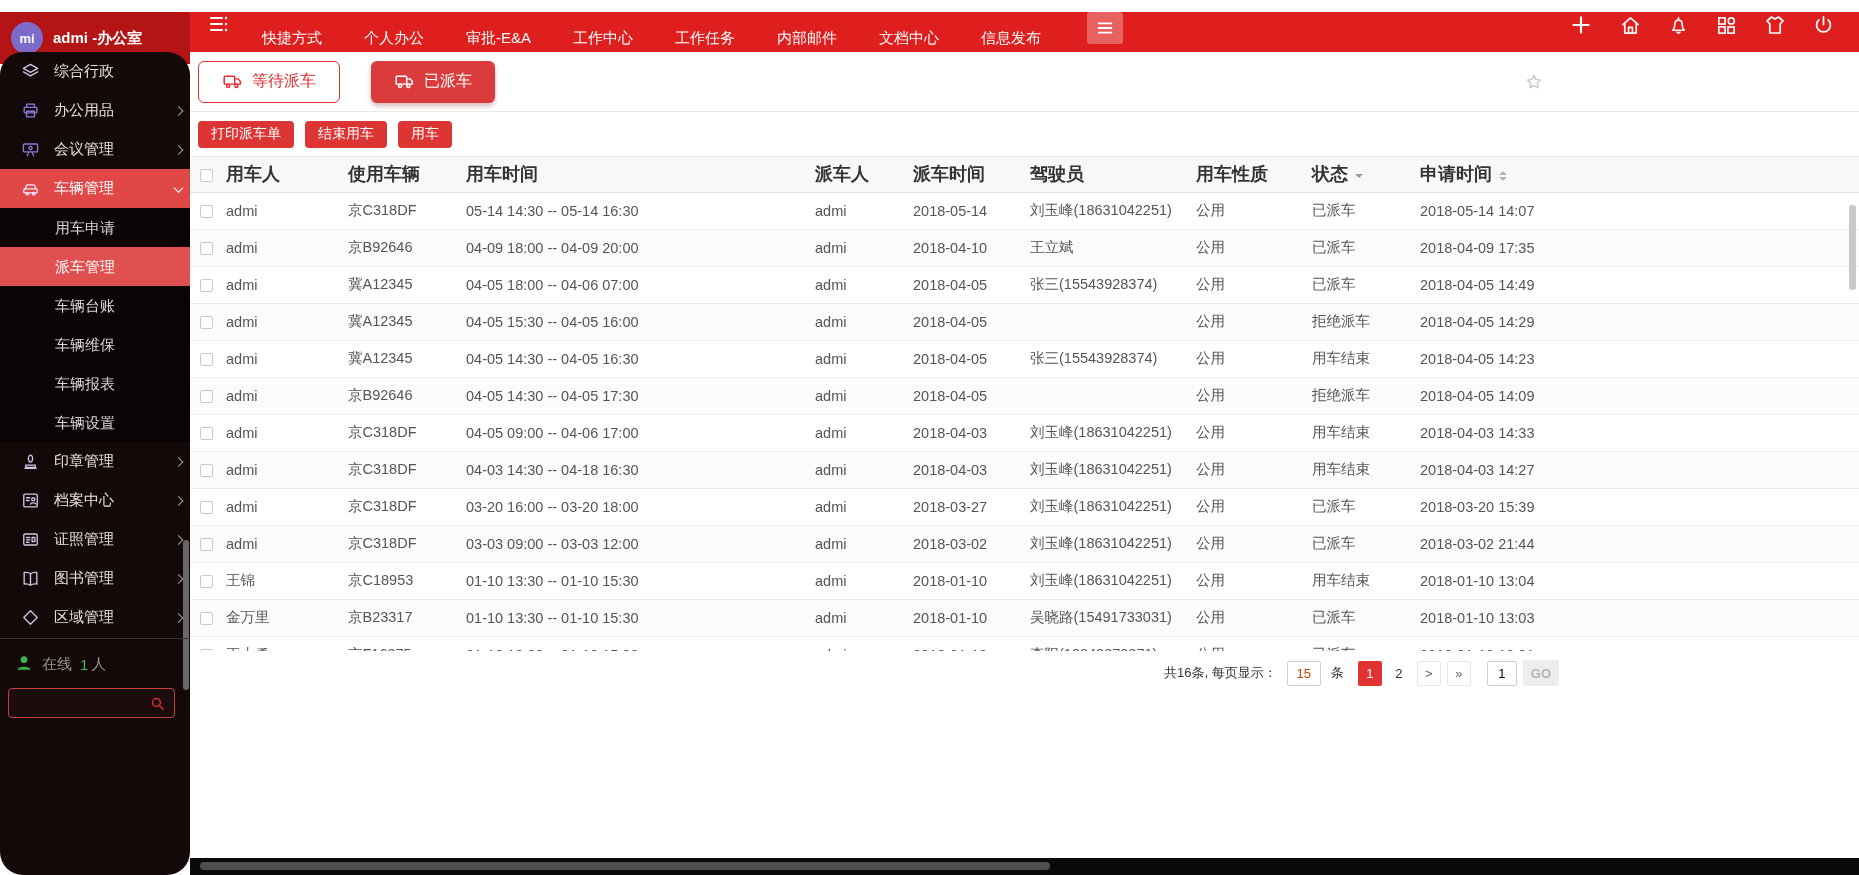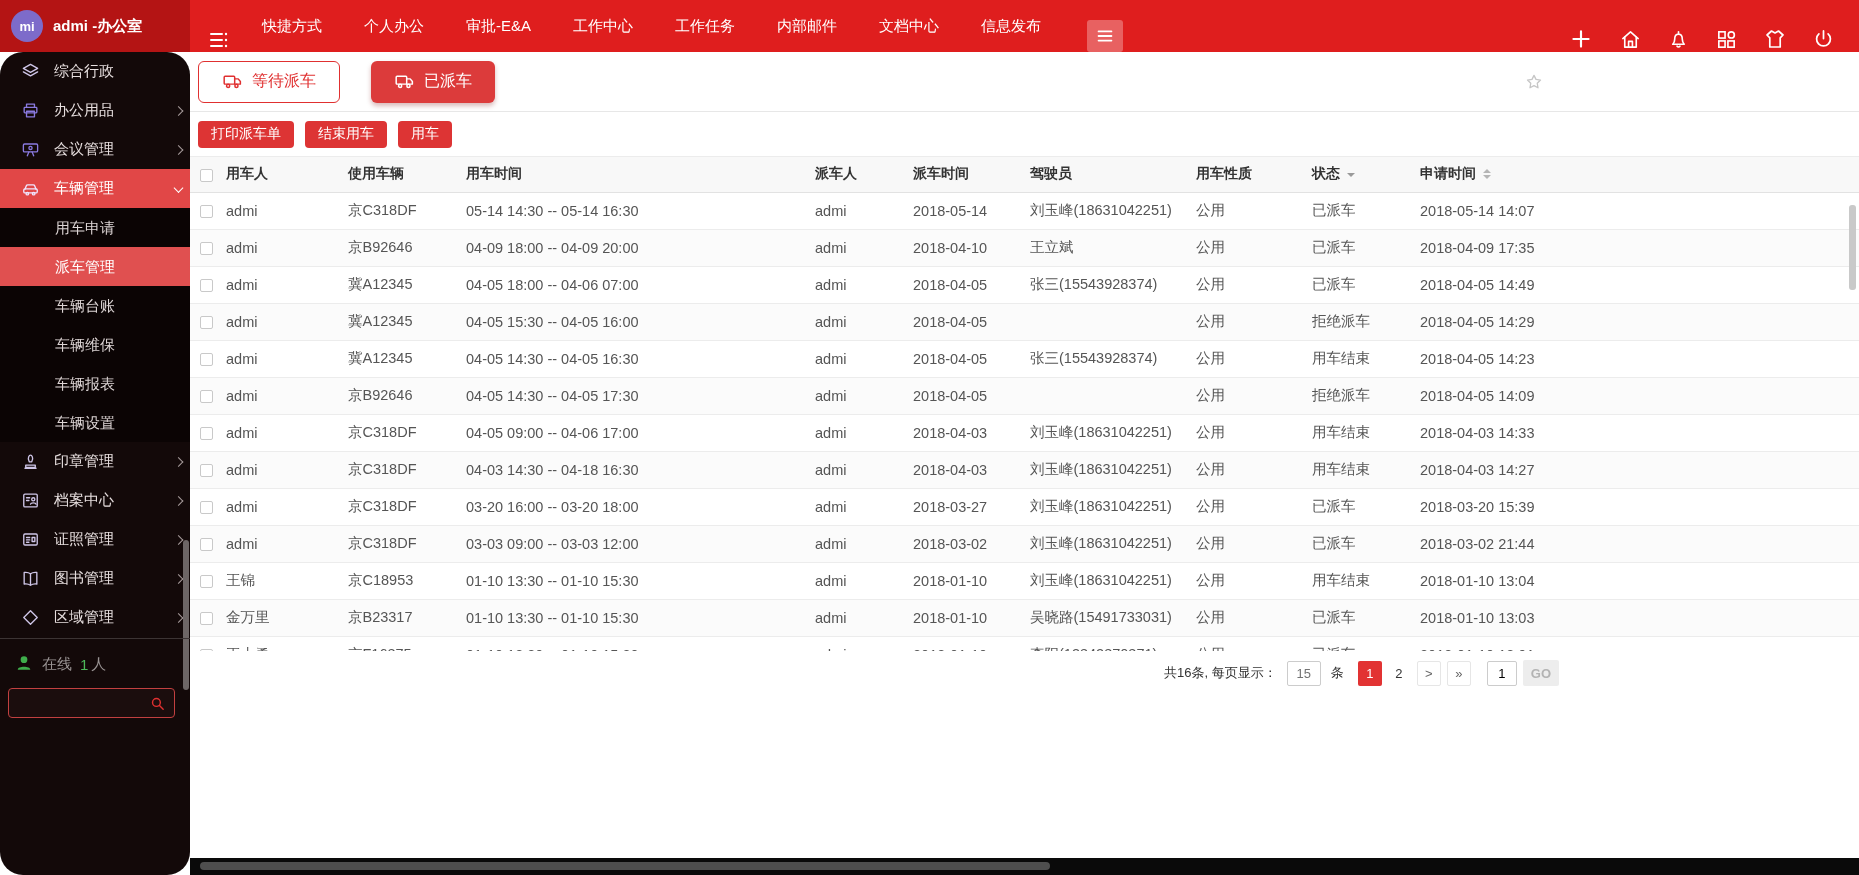--- a/index.html
+++ b/index.html
@@ -3,22 +3,22 @@
 <meta charset="utf-8">
 <style>
   * { margin:0; padding:0; box-sizing:border-box; }
   html,body { width:1859px; height:875px; overflow:hidden; }
   body { font-family:"Liberation Sans","DejaVu Sans",sans-serif; background:#fff; }
   .app { position:relative; width:1859px; height:875px; overflow:hidden; background:#fff;
          --header-red:#df1e1e; --brand-red:#b41414; --accent-red:#dd3434;
          --active-red:#e14747; --sidebar-bg:#130909; --online-green:#4db85a; }
 
   
-  .header { position:absolute; top:0; left:0; width:100%; height:52px; background:var(--header-red);
-            display:flex; align-items:flex-end; color:#fff; }
+  .header { position:absolute; top:12px; left:0; width:100%; height:52px; background:var(--header-red);
+            display:flex; align-items:flex-start; color:#fff; }
   .brand { width:190px; height:52px; background:var(--brand-red); display:flex; align-items:center;
            padding-left:11px; gap:10px; flex:none; }
   .avatar { width:32px; height:32px; border-radius:50%; background:#7d6bca; display:grid; place-items:center;
             font-size:13px; font-weight:bold; color:#fff; }
   .brand-title { font-size:15px; font-weight:bold; white-space:nowrap; }
   .menu-fold { margin-left:17px; display:grid; place-items:center; cursor:pointer; }
   .topnav { display:flex; margin-left:10px; }
   .nav-item { line-height:52px; padding:0 21px; font-size:15px; cursor:pointer; white-space:nowrap; }
   .hamburger { width:36px; height:32px; margin-left:25px; background:rgba(255,255,255,.30); border-radius:3px;
                display:grid; place-items:center; cursor:pointer; }
@@ -60,38 +60,38 @@
   .tab.outline { border:1px solid #e03030; color:#e03030; }
   .tab.filled { background:#dc3b3b; color:#fff; box-shadow:0 3px 5px rgba(120,0,0,.28); }
   .star { position:absolute; right:315px; top:20px; color:#c6c6c6; cursor:pointer; }
   .toolbar { height:44px; display:flex; align-items:center; gap:11px; padding-left:8px; }
   .tbtn { background:var(--accent-red); color:#fff; border:none; border-radius:4px; height:27px;
           padding:0 13px; font-size:14px; cursor:pointer; white-space:nowrap; }
 
   .table-wrap { position:relative; height:495px; overflow:hidden; border-top:1px solid #ececec; }
   table { width:100%; border-collapse:collapse; table-layout:fixed; }
   thead th { height:35px; background:#f8f8f8; border-bottom:1px solid #e2e2e2; text-align:left;
-             font-size:14px; font-weight:bold; color:#333; padding:0 6px; white-space:nowrap; }
+             font-size:18px; font-weight:bold; color:#333; padding:0 6px; white-space:nowrap; }
   tbody td { height:37px; border-bottom:1px solid #ececec; font-size:14.5px; color:#555;
              padding:0 6px; white-space:nowrap; overflow:hidden; }
   tbody tr:nth-child(even) { background:#fbfbfb; }
   .cb { display:inline-block; width:13px; height:13px; border:1px solid #c9c9c9; border-radius:2px;
         background:#fff; vertical-align:middle; cursor:pointer; }
   .caret-down { display:inline-block; width:0; height:0; border:4.5px solid transparent;
                 border-top-color:#9a9a9a; margin-left:7px; vertical-align:middle; transform:translateY(2px); }
   .sorters { display:inline-flex; flex-direction:column; gap:2px; margin-left:7px; vertical-align:middle; }
   .sorters i { width:0; height:0; border:4px solid transparent; display:block; }
   .sorters .up { border-bottom-color:#b5b5b5; }
   .sorters .dn { border-top-color:#b5b5b5; }
   .v-scroll-thumb { position:absolute; right:3px; top:48px; width:7px; height:85px; background:#c9c9c9; border-radius:3px; }
 
   .pagination { height:44px; display:flex; align-items:center; justify-content:flex-end; gap:6px;
                 padding-right:300px; font-size:13px; color:#333; }
   .pg-size { width:34px; height:25px; border:1px solid #ccc; border-radius:2px; text-align:center;
-             font-size:13px; color:#737373; outline:none; margin:0 4px; }
+             font-size:13px; color:#c2410c; outline:none; margin:0 4px; }
   .pg-btn { min-width:24px; height:25px; border:none; background:#fff; color:#333; font-size:13px;
             border-radius:2px; cursor:pointer; padding:0 4px; }
   .pg-btn.active { background:#e23333; color:#fff; }
   .pg-btn.arrow { border:1px solid #e6e6e6; color:#666; }
   .pg-goto { width:30px; height:25px; border:1px solid #ccc; border-radius:2px; text-align:center;
              font-size:13px; outline:none; margin-left:10px; }
   .pg-go { height:26px; padding:0 8px; background:#ededed; border:none; color:#b3b3b3; font-weight:bold;
            font-size:13px; border-radius:2px; cursor:pointer; }
 
   .h-scroll { position:absolute; left:0; right:0; bottom:0; height:17px; background:#0a0a0a; }

